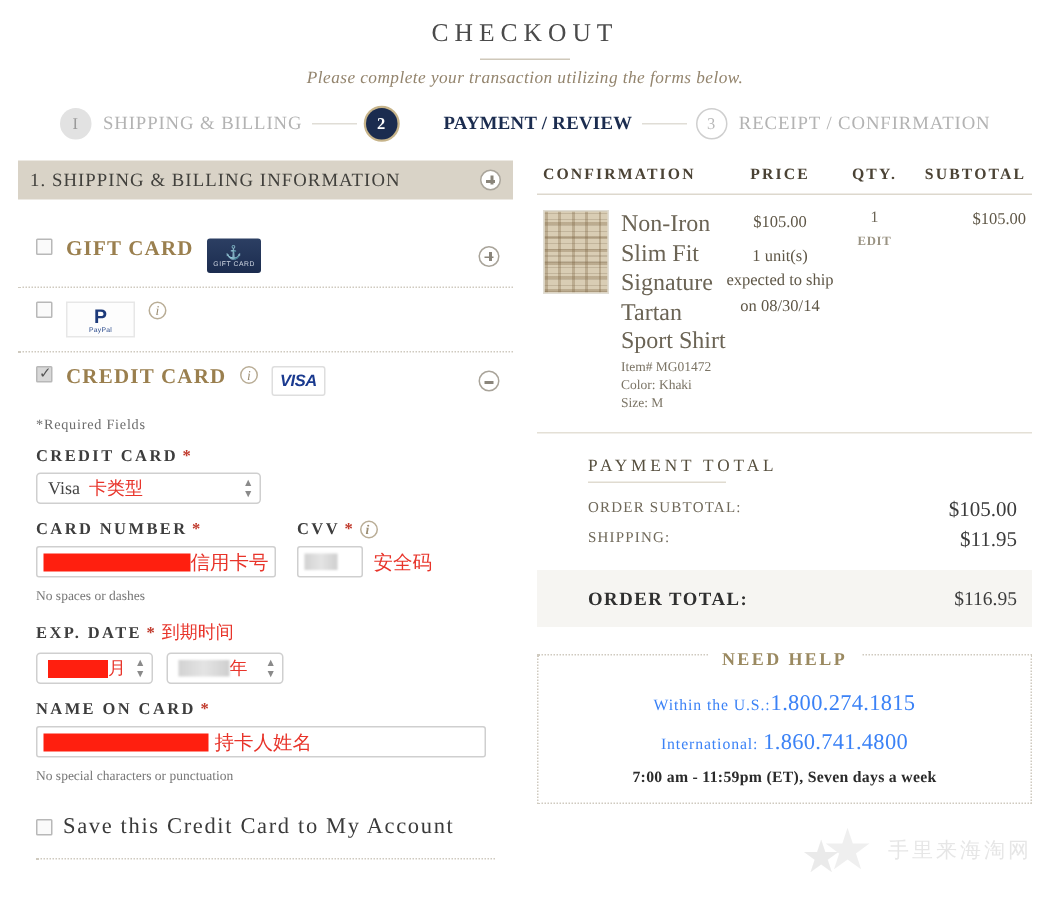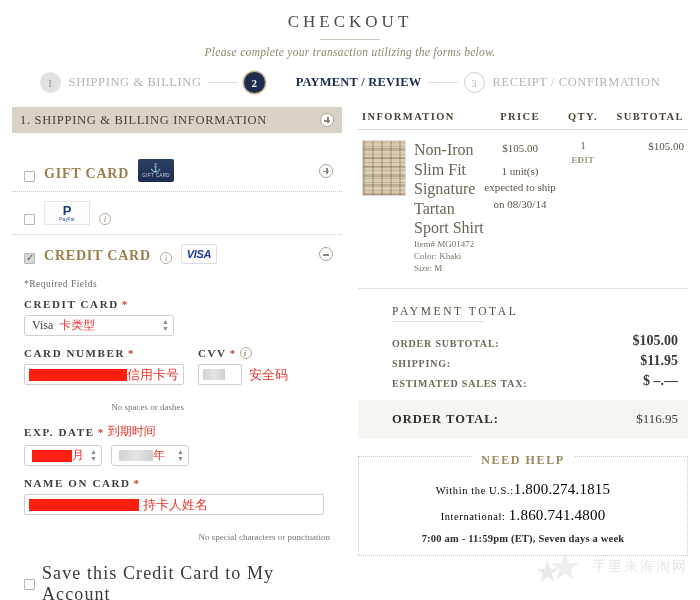--- a/index.html
+++ b/index.html
@@ -89,21 +89,21 @@
   .info-i {
     width: 12px; height: 12px; border-radius: 50%;
     border: 1px solid #b9ad96; color: #9b8d72;
     display: inline-flex; align-items: center; justify-content: center;
     font-size: 9px; font-style: italic; line-height: 1;
     vertical-align: middle;
   }
 
   
   .pay-row {
-    display: flex; align-items: flex-end; gap: 9px;
+    display: flex; align-items: flex-start; gap: 9px;
     padding: 9px 8px 9px 12px;
     border-bottom: 1px dotted #cfcabf;
     position: relative;
   }
   .cb {
     width: 11px; height: 11px; border: 1px solid #b8b8b8;
     background: #fafafa; border-radius: 1px; flex: 0 0 auto;
     display: inline-block; position: relative;
   }
   .cb.checked { background: #d8d8d8; }
@@ -172,28 +172,28 @@
     filter: blur(.6px);
   }
   .cn-overlay {
     color: #e8342a; font-size: 13px; font-family: "DejaVu Sans", sans-serif;
     white-space: nowrap;
   }
   .inp {
     height: 21px; border: 1px solid #cfcfcf; border-radius: 2px; background: #fff;
     display: flex; align-items: center; padding: 0 4px; overflow: visible;
   }
-  .help-note { font-size: 9px; color: #777; margin-top: 17px; text-align: right; }
+  .help-note { font-size: 9px; color: #777; margin-top: 7px; }
   .fld-block { margin-bottom: 11px; }
 
   .save-row {
     display: flex; align-items: center; gap: 7px;
     padding: 10px 12px 12px 12px;
   }
-  .save-label { font-size: 18px; letter-spacing: 1.1px; color: #3a3a3a; }
+  .save-label { font-size: 15px; letter-spacing: 1.1px; color: #3a3a3a; }
   .btn-divider { border-top: 1px dotted #cfcabf; margin: 0 12px; }
 
   .submit-wrap { display: flex; justify-content: center; padding-top: 13px; }
 
   
   .tbl-head {
     display: flex; border-bottom: 1px solid #ddd8cd;
     padding: 4px 4px 7px 4px;
     font-size: 10.5px; font-weight: bold; letter-spacing: 1.4px; color: #4b4335;
   }
@@ -219,40 +219,40 @@
   .qty-cell { width: 54px; text-align: center; font-size: 10.5px; color: #6b6455; }
   .qty-edit { display: block; font-size: 8.5px; color: #9a9383; margin-top: 4px; letter-spacing: .5px; font-weight: bold; }
   .sub-cell { width: 74px; text-align: right; font-size: 11px; color: #5e5646; }
 
   .pt-title {
     font-size: 11.5px; letter-spacing: 2.6px; color: #57503f;
     margin: 16px 0 4px 34px;
   }
   .pt-rule { height: 1px; background: #e0dbd0; margin: 0 0 9px 34px; width: 92px; }
   .tot-row {
-    display: flex; align-items: flex-end; padding: 2px 10px 2px 34px; font-weight: bold;
+    display: flex; align-items: flex-start; padding: 2px 10px 2px 34px;
   }
   .tot-label { flex: 1; font-size: 10px; letter-spacing: .8px; color: #6f6859; }
   .tot-val { font-size: 14px; color: #3b3b3b; min-width: 80px; text-align: right; }
   .order-total-band {
     background: #f6f5f2; margin-top: 9px; padding: 11px 10px 11px 34px;
     display: flex; align-items: center;
   }
   .ot-label { flex: 1; font-size: 12.5px; font-weight: bold; letter-spacing: 1px; color: #2f2f2f; }
   .ot-val { font-size: 13px; color: #3b3b3b; min-width: 80px; text-align: right; }
 
   .help-box {
     border: 1px dotted #cfcabf; margin-top: 18px; padding: 6px 10px 11px 10px;
     position: relative; text-align: center;
   }
   .help-title {
     position: relative; top: -13px; background: #fff; display: inline-block;
     padding: 0 9px; font-size: 12px; font-weight: bold; letter-spacing: 1.6px; color: #9a8960;
   }
-  .help-line { font-size: 12px; color: #000000; margin-bottom: 9px; letter-spacing: .2px; font-family: Liberation Serif, serif; }
+  .help-line { font-size: 12px; color: #3b82f6; margin-bottom: 9px; letter-spacing: .2px; font-family: Liberation Serif, serif; }
   .help-line .lbl { font-size: 10.5px; letter-spacing: .6px; }
   .help-line .num { font-size: 15px; letter-spacing: .2px; }
   .help-hours { font-size: 10.5px; color: #2b2b2b; font-weight: bold; letter-spacing: .2px; }
 
   
   .watermark {
     position: absolute; right: 12px; bottom: 14px;
     display: flex; align-items: center; gap: 6px; opacity: .45;
   }
   .wm-stars { position: relative; width: 52px; height: 38px; }
@@ -424,21 +424,21 @@
       <div class="btn-divider"></div>
 
       <div class="submit-wrap">
         
       </div>
     </div>
 
     <div class="col-right">
 
       <div class="tbl-head">
-        <span class="c-desc">INFORMATION</span>
+        <span class="c-desc">CONFIRMATION</span>
         <span class="c-price">PRICE</span>
         <span class="c-qty">QTY.</span>
         <span class="c-sub">SUBTOTAL</span>
       </div>
 
       <div class="item-row">
         <div style="display:flex; flex:1;">
           <span class="thumb"></span>
           <div class="item-info">
             <div class="item-name">Non-Iron Slim Fit Signature Tartan Sport Shirt</div>
@@ -462,24 +462,20 @@
       <div class="pt-rule"></div>
 
       <div class="tot-row">
         <span class="tot-label">ORDER SUBTOTAL:</span>
         <span class="tot-val">$105.00</span>
       </div>
       <div class="tot-row">
         <span class="tot-label">SHIPPING:</span>
         <span class="tot-val">$11.95</span>
       </div>
-      <div class="tot-row">
-        <span class="tot-label">ESTIMATED SALES TAX:</span>
-        <span class="tot-val">$ –.—</span>
-      </div>
 
       <div class="order-total-band">
         <span class="ot-label">ORDER TOTAL:</span>
         <span class="ot-val">$116.95</span>
       </div>
 
       <div class="help-box">
         <div class="help-title">NEED HELP</div>
         <div class="help-line">
           <span class="lbl">Within the U.S.:</span><span class="num">1.800.274.1815</span>

